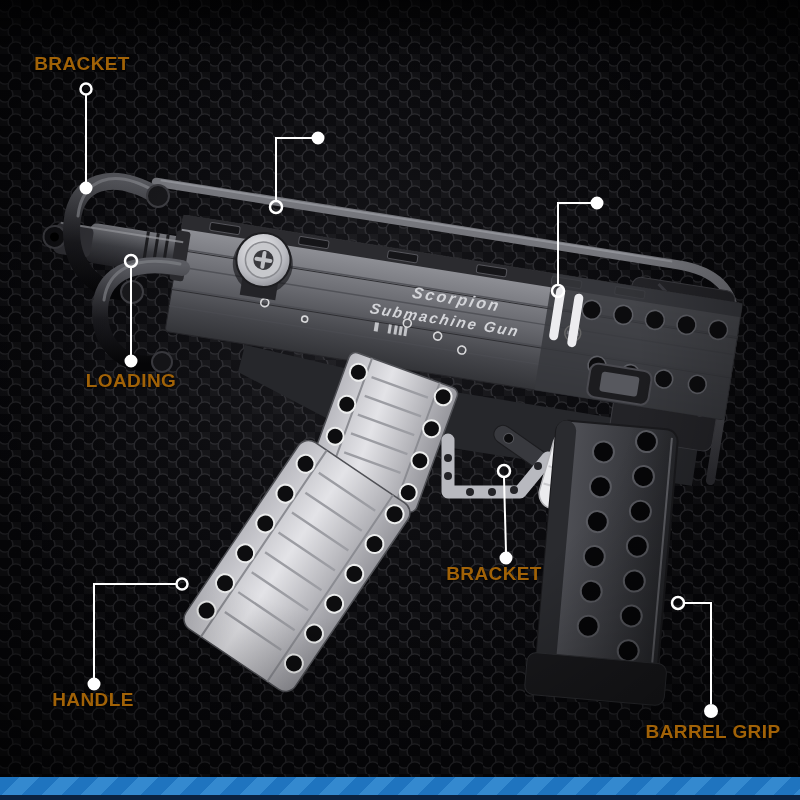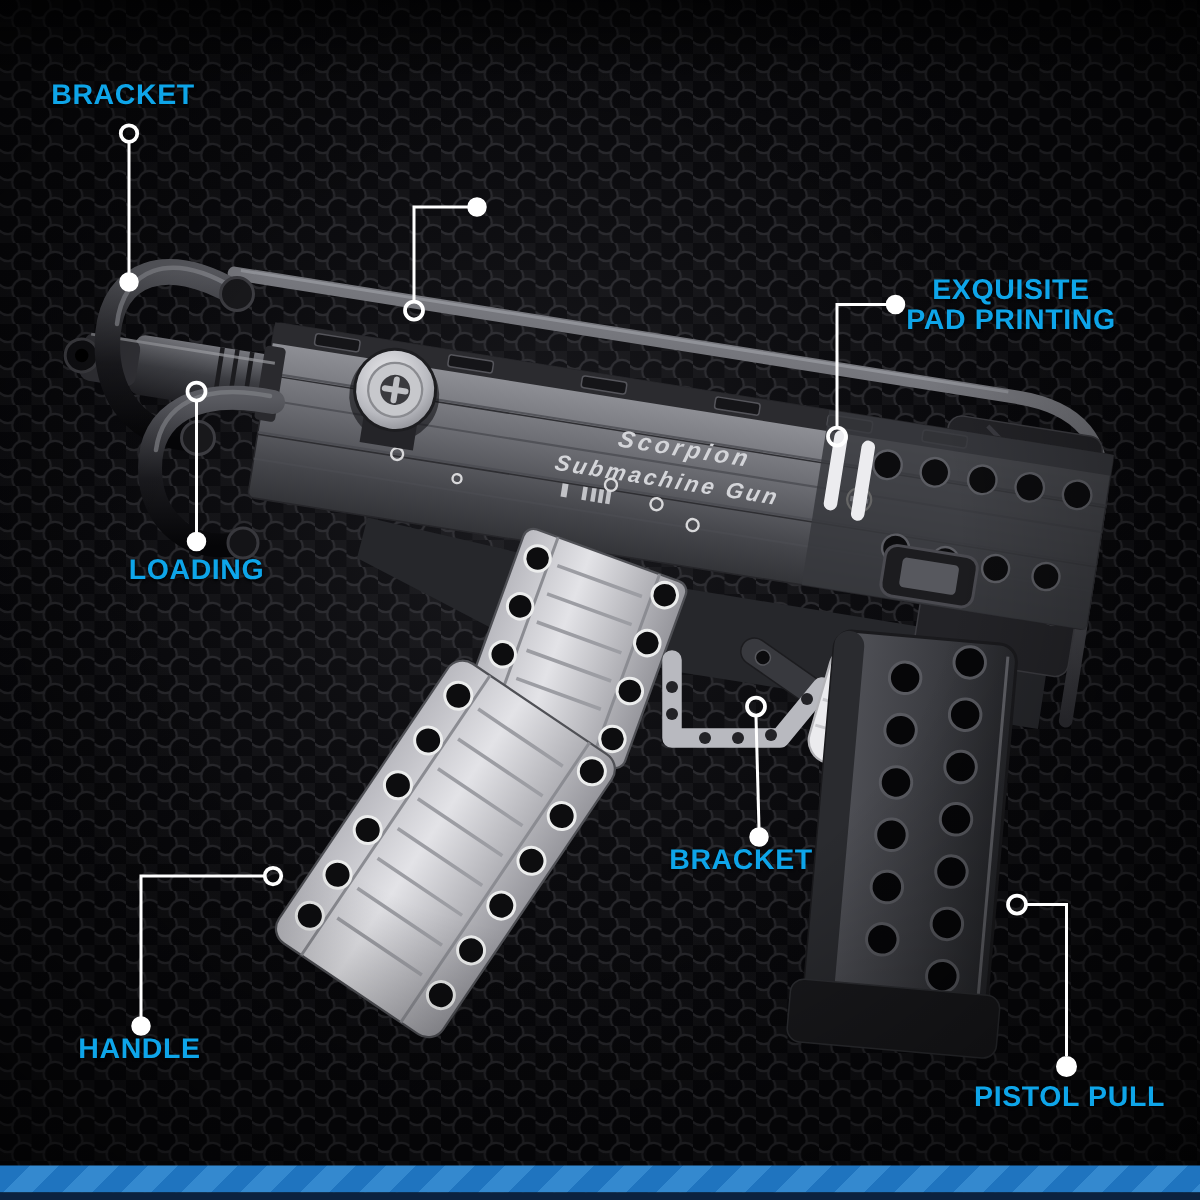--- a/index.html
+++ b/index.html
@@ -4,21 +4,21 @@
 <style>
   html,body{margin:0;padding:0;background:#000;}
   .stage{
     position:relative;width:800px;height:800px;overflow:hidden;
     background:#0b0b0d;
     font-family:"Liberation Sans",sans-serif;
   }
   .stage svg{position:absolute;left:0;top:0;}
   .label{
     position:absolute;transform:translateX(-50%);
-    color:#0ea5e9;font-weight:700;font-size:19px;line-height:20px;
+    color:#a16207;font-weight:700;font-size:19px;line-height:20px;
     letter-spacing:.4px;text-align:center;white-space:nowrap;
     text-shadow:0 1px 2px rgba(0,0,0,.8);z-index:5;
   }
   .label span{display:block;}
   .stripe{
     position:absolute;left:0;width:800px;z-index:4;
   }
   .stripe-main{
     top:777px;height:18px;
     background:repeating-linear-gradient(135deg,
@@ -328,33 +328,29 @@
       <circle cx="678" cy="603" r="6" stroke-width="2.5"></circle>
       <polyline points="684,603 711,603 711,704"></polyline>
       <circle cx="711" cy="711" r="6" fill="#fff"></circle>
     </g>
   </g>
 </svg>
 
 <div class="label" style="left:82px;top:54px">
   <span>BRACKET</span>
 </div>
-<div class="label" style="left:674px;top:184px">
-  <span>EXQUISITE</span>
-  <span>PAD PRINTING</span>
-</div>
 <div class="label" style="left:131px;top:371px">
   <span>LOADING</span>
 </div>
 <div class="label" style="left:494px;top:564px">
   <span>BRACKET</span>
 </div>
 <div class="label" style="left:93px;top:690px">
   <span>HANDLE</span>
 </div>
 <div class="label" style="left:713px;top:722px">
-  <span>PISTOL PULL</span>
+  <span>BARREL GRIP</span>
 </div>
 
 <div class="stripe stripe-main"></div>
 <div class="stripe stripe-edge"></div>
 
 </div>
 
 </body></html>

